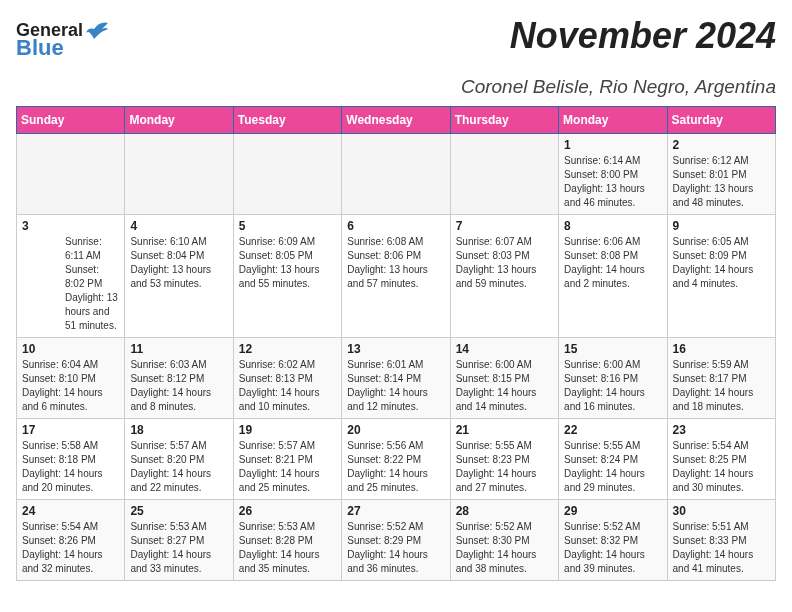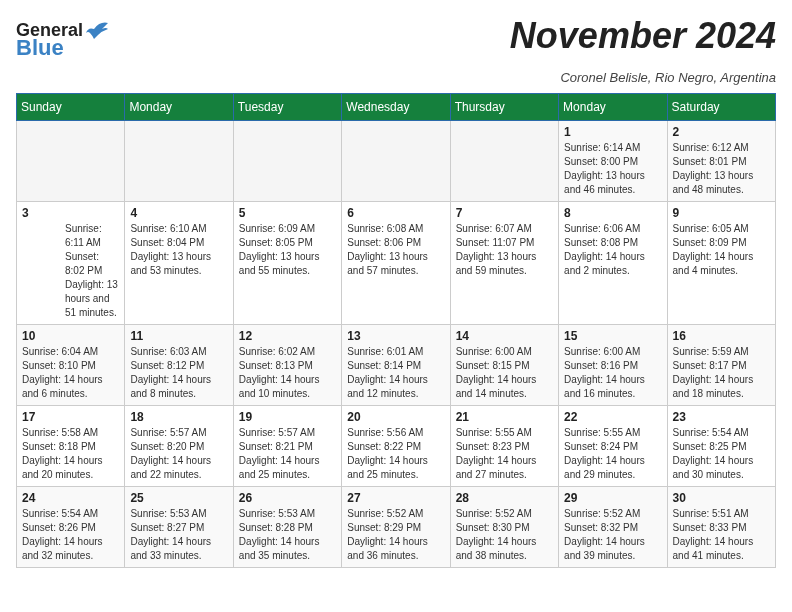--- a/index.html
+++ b/index.html
@@ -26,36 +26,36 @@
       text-align: right;
       font-style: italic;
     }
     .month-year {
       font-size: 36px;
       font-weight: bold;
       color: #222;
       line-height: 1.1;
     }
     .location {
-      font-size: 13px;
+      font-size: 19px;
       color: #444;
-      margin-top: 14px;
+      margin-top: 20px;
     }
     .calendar {
       width: 100%;
       border-collapse: collapse;
       font-size: 11px;
     }
     .calendar thead th {
-      background: #15803d;
+      background: #ec4899;
       color: #fff;
       padding: 6px 4px;
       text-align: left;
       font-size: 12px;
-      font-weight: normal;
+      font-weight: bold;
       border: 1px solid #2a6aaa;
     }
     .calendar tbody td {
       border: 1px solid #ccc;
       vertical-align: top;
       padding: 4px 5px;
       width: calc(100% / 7);
       min-height: 75px;
       background: #fff;
     }
@@ -152,21 +152,21 @@
         </td>
         <td>
           <div class="day-number">6</div>
           <div class="day-info" style="white-space: pre-line;">Sunrise: 6:08 AM
 Sunset: 8:06 PM
 Daylight: 13 hours and 57 minutes.</div>
         </td>
         <td>
           <div class="day-number">7</div>
           <div class="day-info" style="white-space: pre-line;">Sunrise: 6:07 AM
-Sunset: 11:07 PM
+Sunset: 8:03 PM
 Daylight: 13 hours and 59 minutes.</div>
         </td>
         <td>
           <div class="day-number">8</div>
           <div class="day-info" style="white-space: pre-line;">Sunrise: 6:06 AM
 Sunset: 8:08 PM
 Daylight: 14 hours and 2 minutes.</div>
         </td>
         <td>
           <div class="day-number">9</div>

